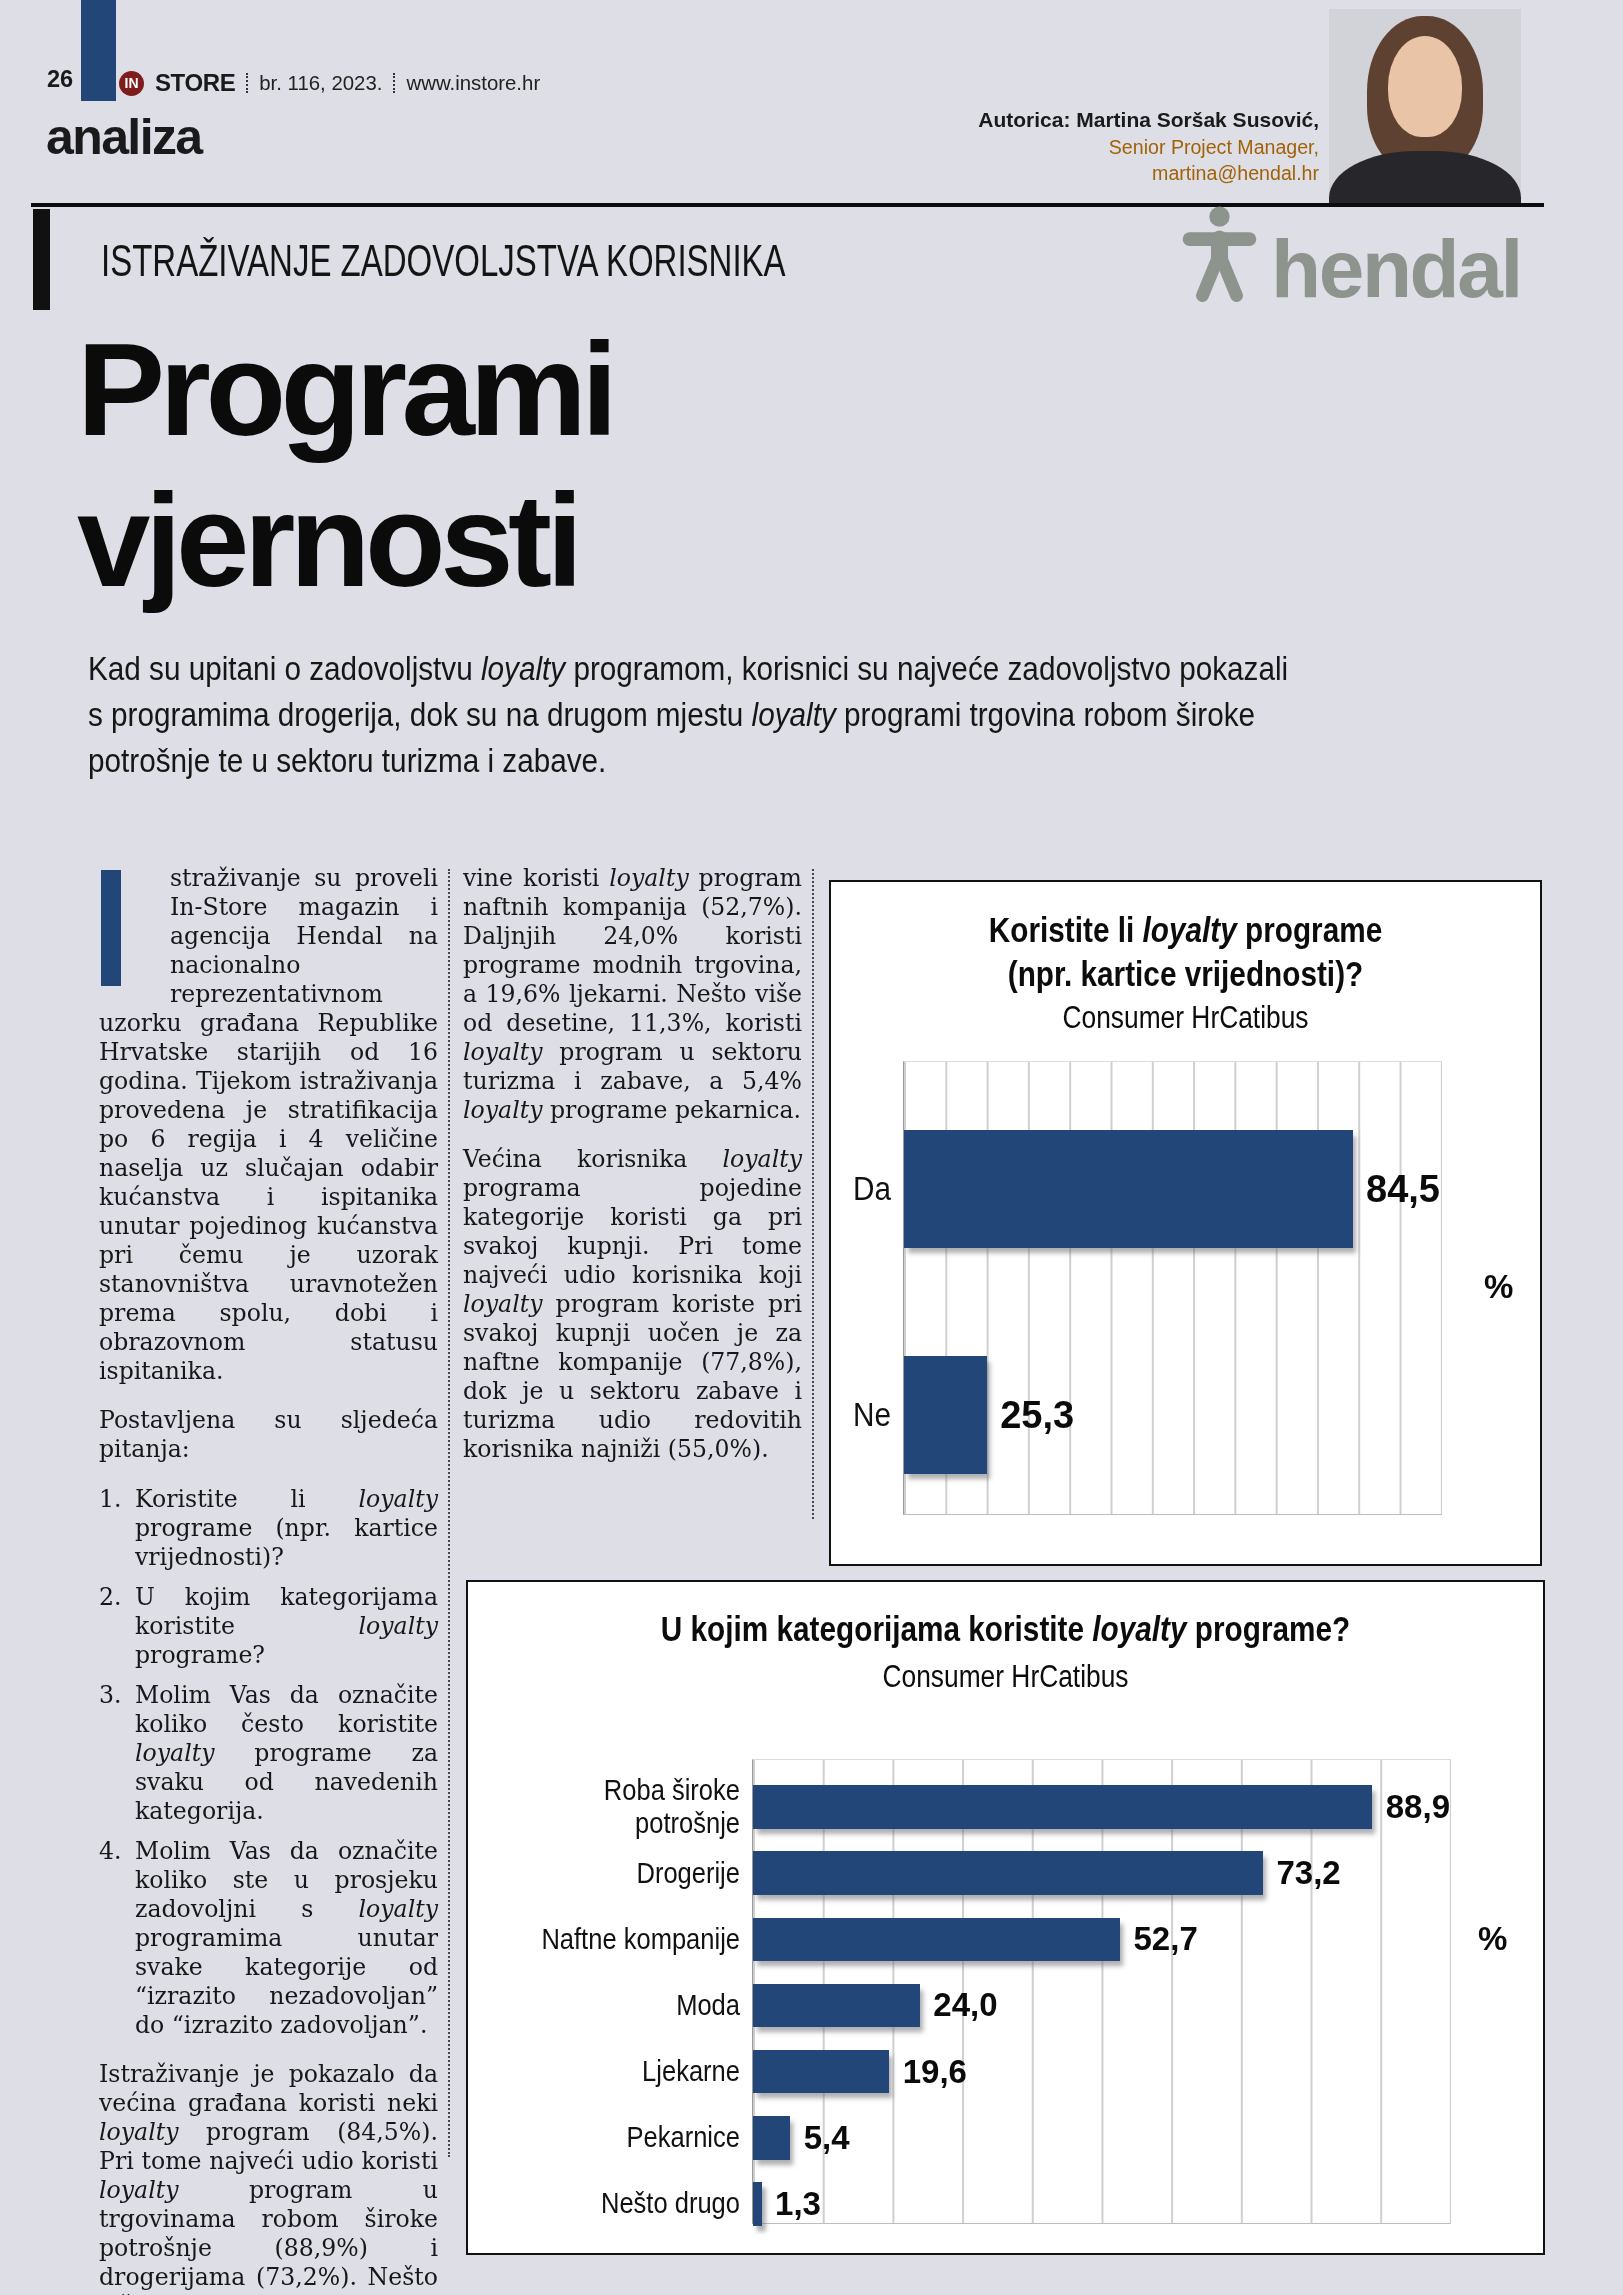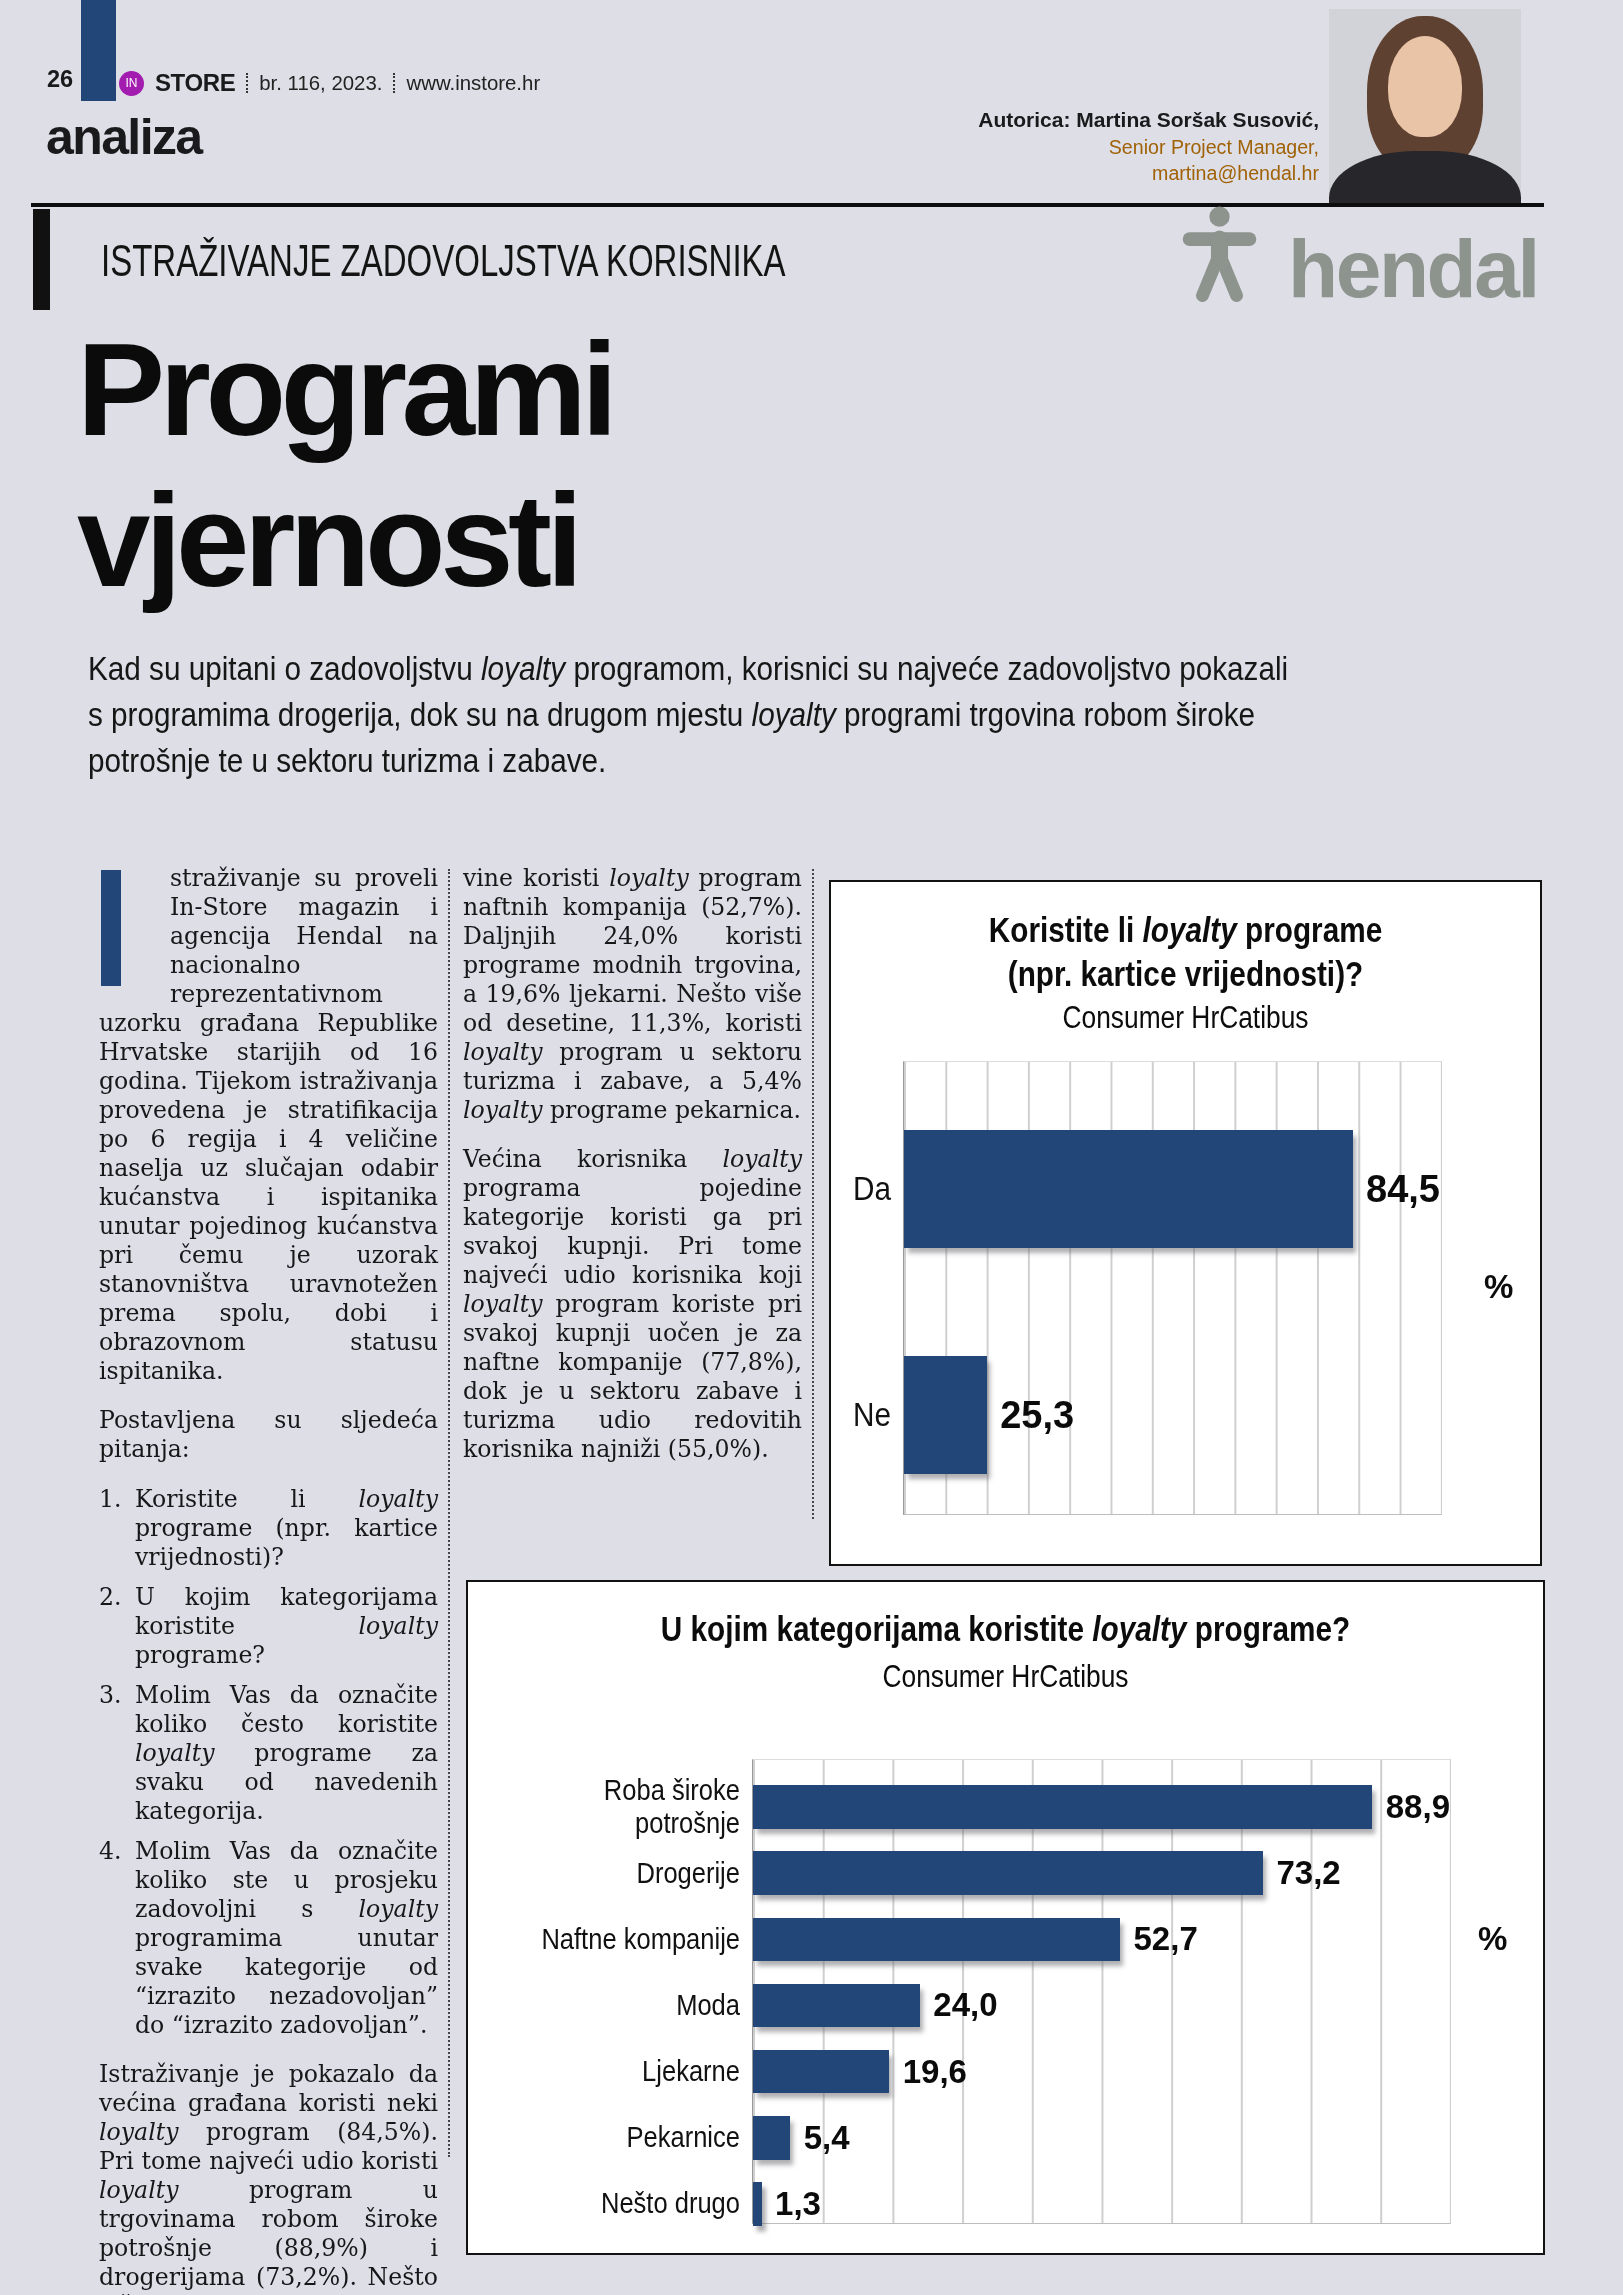--- a/index.html
+++ b/index.html
@@ -3,40 +3,40 @@
 <meta charset="utf-8">
 <style>
   html,body{margin:0;padding:0;}
   .page{position:relative;width:1623px;height:2295px;background:#dddee6;overflow:hidden;
         font-family:"Liberation Sans",sans-serif;color:#1a1a1c;}
 
   
   .pgnum{position:absolute;left:47px;top:66px;font-size:23.6px;font-weight:bold;}
   .bluerect{position:absolute;left:81px;top:0;width:35px;height:101px;background:#234678;}
   .logorow{position:absolute;left:119px;top:69px;display:flex;align-items:center;gap:11px;}
-  .incircle{width:25px;height:25px;border-radius:50%;background:#a21caf;color:#fff;
-            display:flex;align-items:center;justify-content:center;font-size:12px;font-weight:normal;}
+  .incircle{width:25px;height:25px;border-radius:50%;background:#7f1d1d;color:#fff;
+            display:flex;align-items:center;justify-content:center;font-size:14px;font-weight:bold;}
   .storeword{font-size:24px;font-weight:bold;letter-spacing:-0.4px;}
   .dotsep{height:20.4px;border-left:2.4px dotted #333;}
   .issue,.site{font-size:20.4px;color:#222;}
   .analiza{position:absolute;left:46px;top:108px;font-size:50px;font-weight:bold;letter-spacing:-1.6px;}
   .authorblock{position:absolute;right:304px;top:105px;text-align:right;}
   .authname{font-size:21px;font-weight:bold;line-height:29px;}
   .authrole,.authmail{font-size:19.6px;line-height:26px;color:#a16207;}
   .photo{position:absolute;left:1329px;top:9.4px;width:192px;height:194px;background:#d2d3d9;overflow:hidden;}
   .hair{position:absolute;left:38px;top:6.3px;width:116px;height:157px;background:#5e4130;border-radius:48% 48% 42% 42%;}
   .face{position:absolute;left:59px;top:27px;width:74px;height:101px;background:#eac4a7;border-radius:50% 50% 46% 46%;}
   .jacket{position:absolute;left:0;bottom:0;width:192px;height:52px;background:#26262b;border-radius:45% 45% 0 0 / 90% 90% 0 0;}
   .hrule{position:absolute;left:31px;top:203px;width:1513px;height:3.9px;background:#0d0d0d;}
 
   
   .kickbar{position:absolute;left:33px;top:209px;width:17.3px;height:101px;background:#111;}
   .kicker{position:absolute;left:101px;top:236px;font-size:44px;font-weight:400;letter-spacing:0;
           transform:scaleX(.75);transform-origin:left center;white-space:nowrap;color:#141414;}
-  .hendal{position:absolute;left:1182px;top:206px;display:flex;align-items:flex-end;gap:31px;}
+  .hendal{position:absolute;left:1182px;top:206px;display:flex;align-items:flex-end;gap:14px;}
   .hendal-word{font-size:82px;font-weight:bold;color:#8d938d;letter-spacing:-2.4px;line-height:.82;}
 
   
   .bigtitle{position:absolute;left:77px;top:314px;font-size:132px;line-height:151px;font-weight:bold;
             letter-spacing:-5.5px;color:#0b0b0b;}
   .intro{position:absolute;left:88px;top:646px;font-size:33px;line-height:46px;color:#161616;
          transform:scaleX(.9);transform-origin:left top;white-space:nowrap;}
 
   
   .colsep{position:absolute;border-left:2.4px dotted #44444c;}

